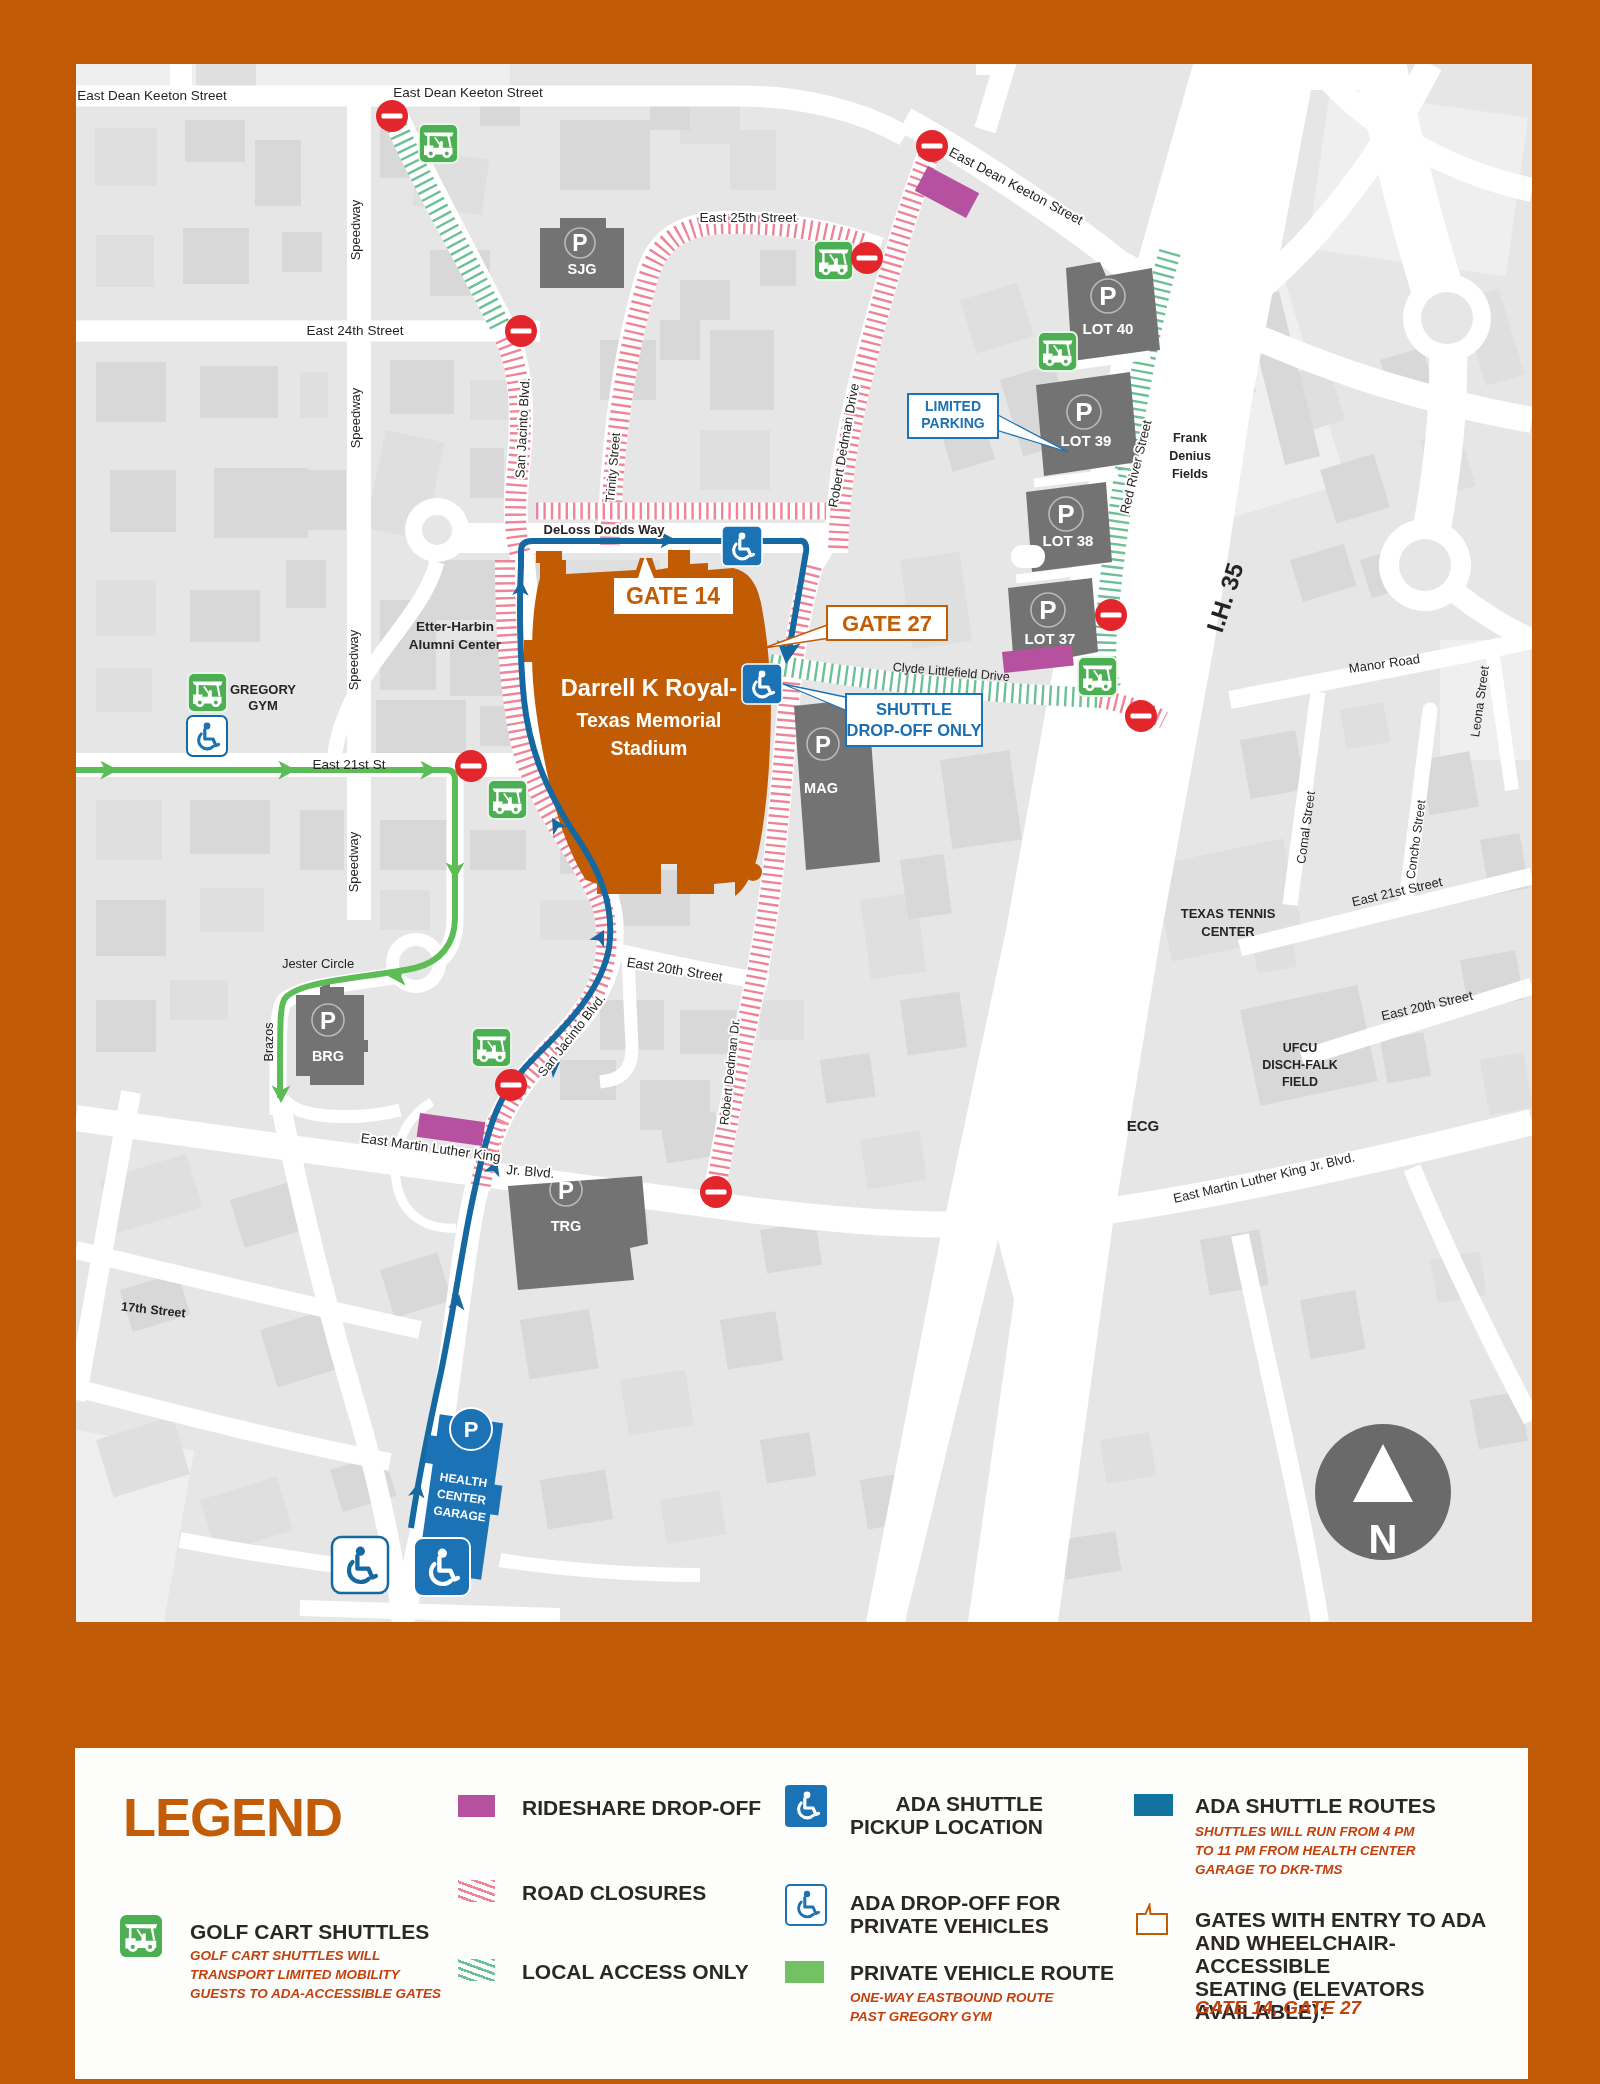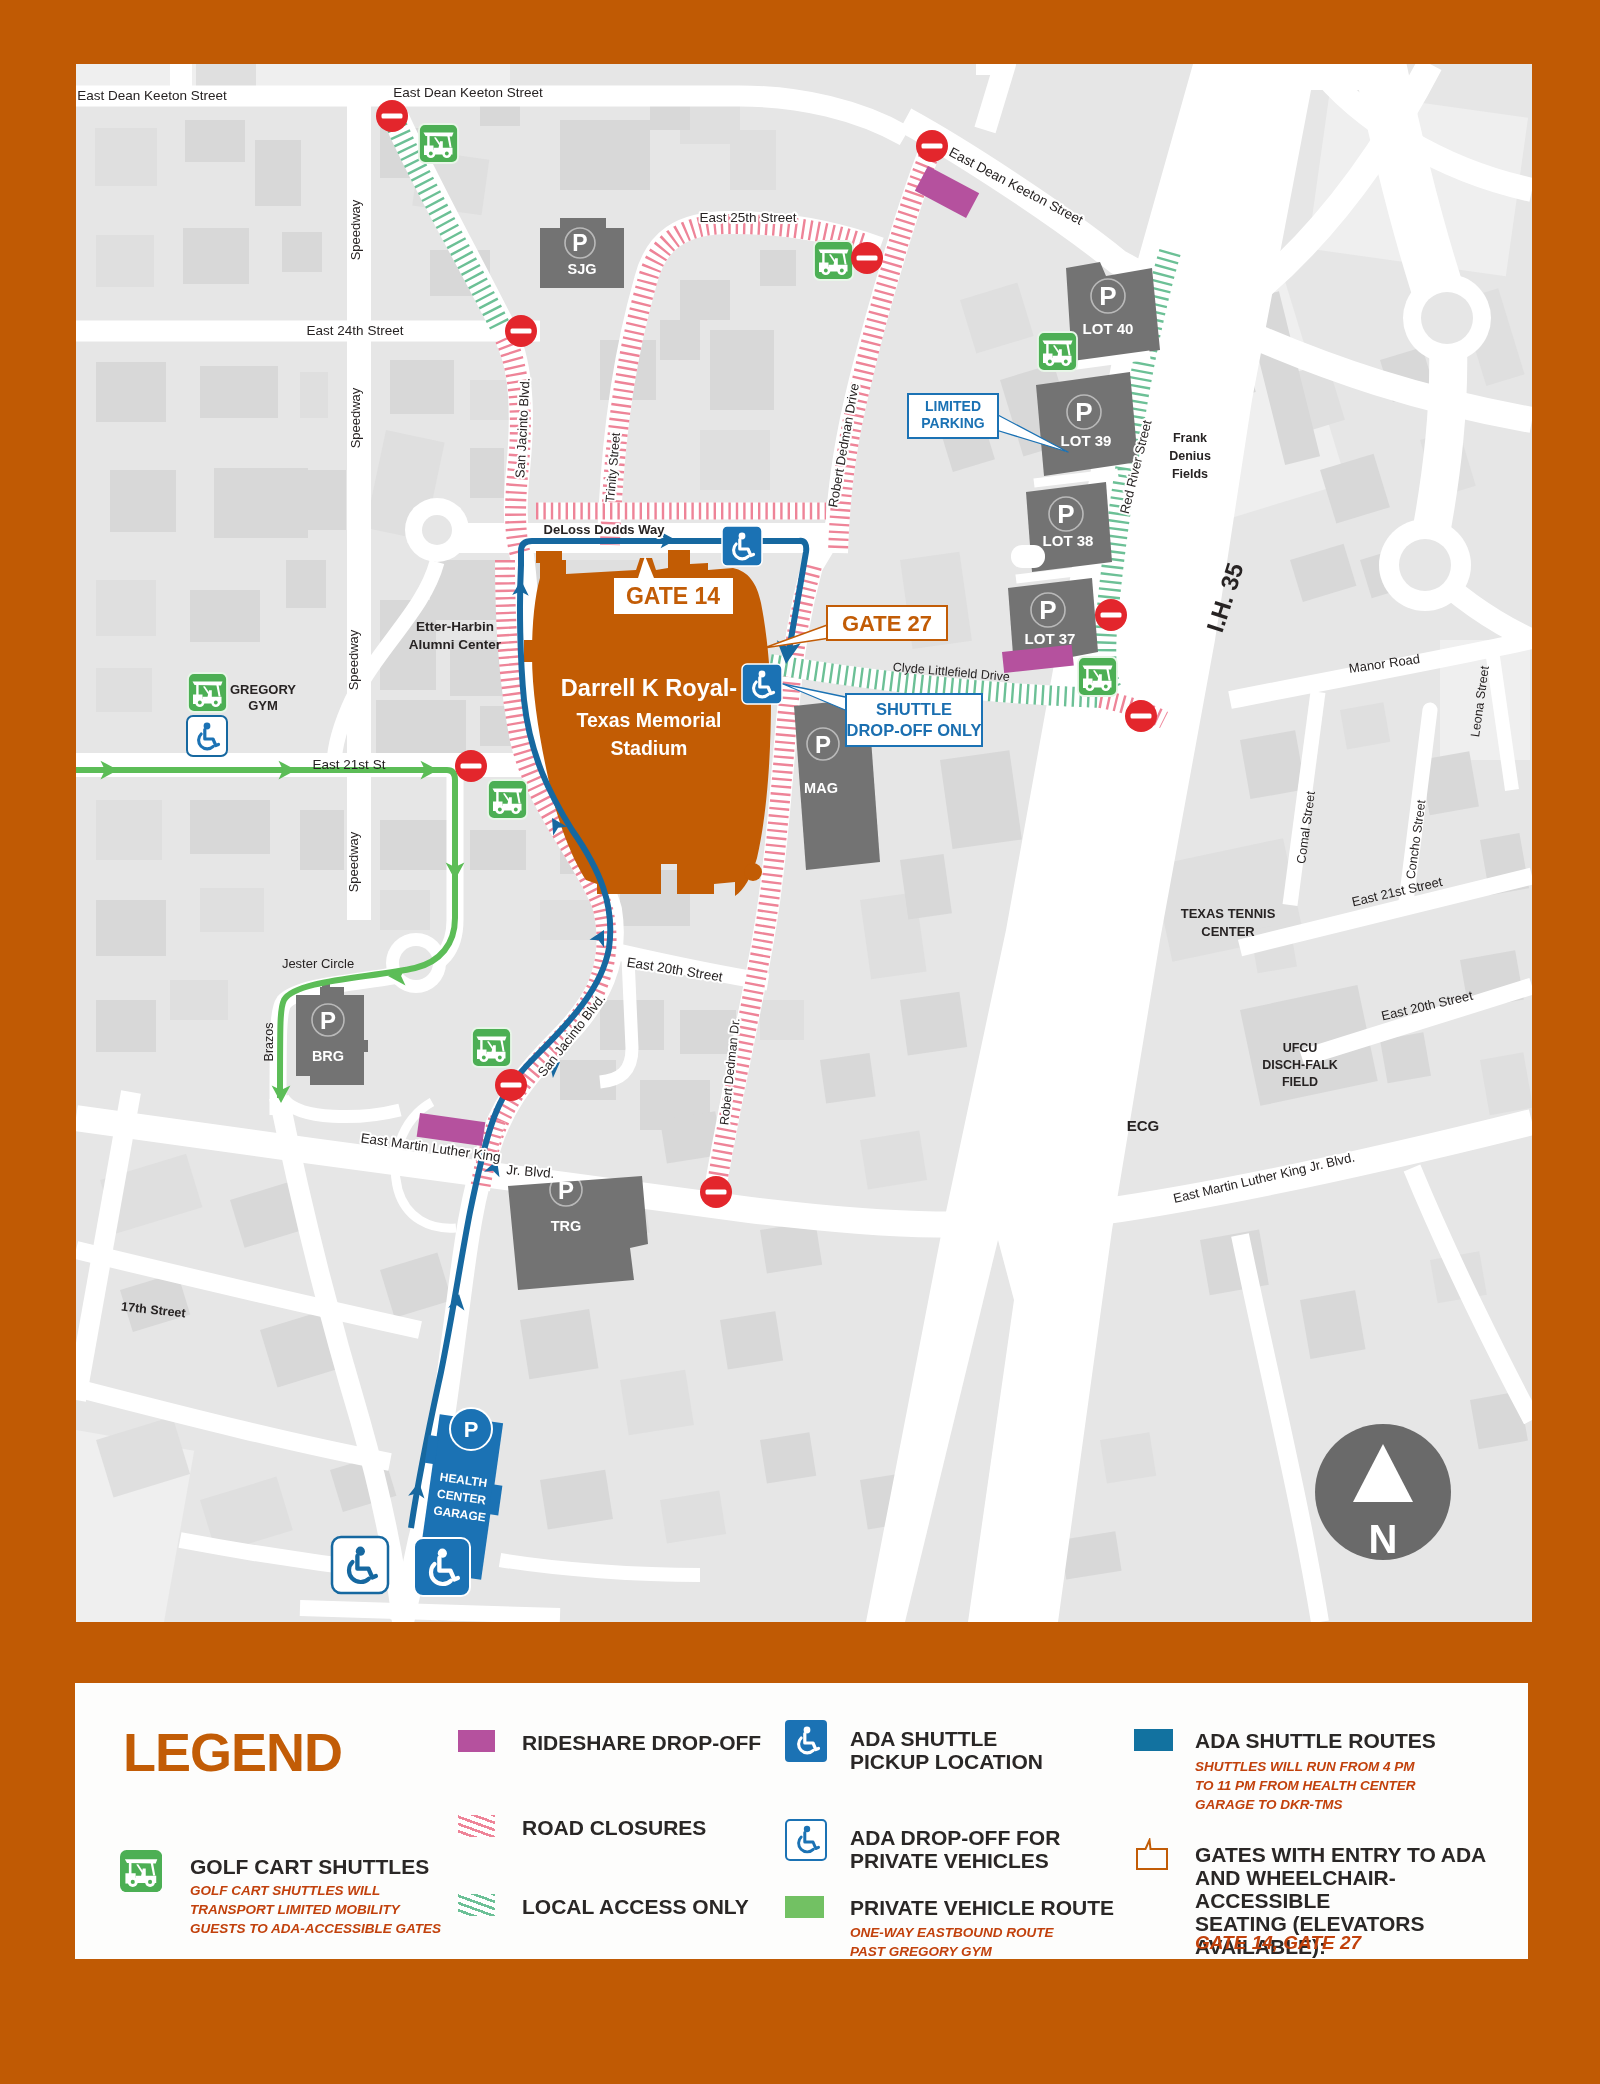--- a/index.html
+++ b/index.html
@@ -1,19 +1,19 @@
 <!DOCTYPE html>
 <html><head>
 <meta charset="utf-8">
 <style>
   html,body{margin:0;padding:0;}
   body{width:1600px;height:2084px;background:#C05A04;position:relative;overflow:hidden;
        font-family:"Liberation Sans", sans-serif;}
   #map{position:absolute;left:76px;top:64px;width:1456px;height:1558px;}
-  #legend{position:absolute;left:75px;top:1683px;width:1453px;height:276px;background:#FDFDFC;}
+  #legend{position:absolute;left:75px;top:1748px;width:1453px;height:331px;background:#FDFDFC;}
   .lg-h{font-weight:bold;color:#2A2726;font-size:21px;line-height:23px;}
   .lg-i{font-weight:bold;font-style:italic;color:#c2410c;font-size:13.5px;line-height:19px;}
 </style>
 </head>
 <body>
 
 <div id="map">
 <svg width="1456" height="1558" viewBox="76 64 1456 1558">
 <defs>
   <g id="noentry">
@@ -514,21 +514,21 @@
 <div class="lg-h" style="position:absolute;left:447px;top:212px;">LOCAL ACCESS ONLY</div>
 
 <svg style="position:absolute;left:709px;top:36px;" width="44" height="44" viewBox="-22 -22 44 44">
       <rect x="-21" y="-21" width="42" height="42" rx="4" fill="#1B72B4"></rect>
       <g stroke="#fff" fill="#fff">
         <circle cx="1" cy="-11" r="3.4" stroke="none"></circle>
         <path d="M-1.2 -7.5 L-1.2 2 L7 2 L9.8 8.5 L12.5 7.4" fill="none" stroke-width="3.2" stroke-linecap="round" stroke-linejoin="round"></path>
         <path d="M-4.8 -3 A 8.3 8.3 0 1 0 7.3 9.4" fill="none" stroke-width="3.1" stroke-linecap="round"></path>
       </g>
     </svg>
-<div class="lg-h" style="position:absolute;left:775px;top:44px;">ADA SHUTTLE<br>PICKUP LOCATION</div>
+<div class="lg-h" style="position:absolute;left:775px;top:44px;text-align:right;">ADA SHUTTLE<br>PICKUP LOCATION</div>
 
 <svg style="position:absolute;left:709px;top:135px;" width="44" height="44" viewBox="-22 -22 44 44">
       <rect x="-20" y="-20" width="40" height="40" rx="4" fill="#fff" stroke="#1B72B4" stroke-width="2"></rect>
       <g stroke="#1B72B4" fill="#1B72B4">
         <circle cx="1" cy="-11" r="3.2" stroke="none"></circle>
         <path d="M-1.2 -7.5 L-1.2 2 L7 2 L9.8 8.5 L12.5 7.4" fill="none" stroke-width="3" stroke-linecap="round" stroke-linejoin="round"></path>
         <path d="M-4.8 -3 A 8.3 8.3 0 1 0 7.3 9.4" fill="none" stroke-width="2.9" stroke-linecap="round"></path>
       </g>
     </svg>
 <div class="lg-h" style="position:absolute;left:775px;top:143px;">ADA DROP-OFF FOR<br>PRIVATE VEHICLES</div>

